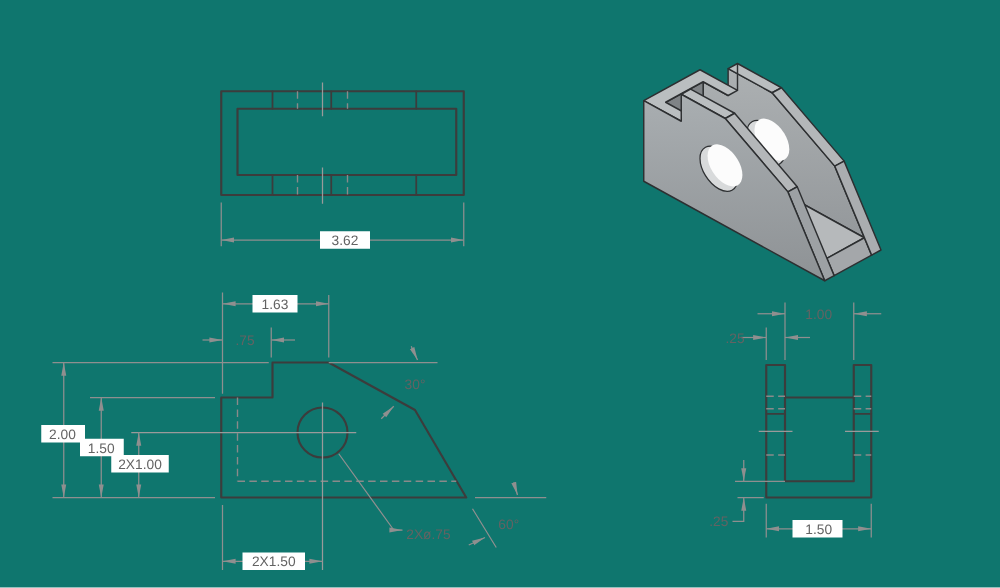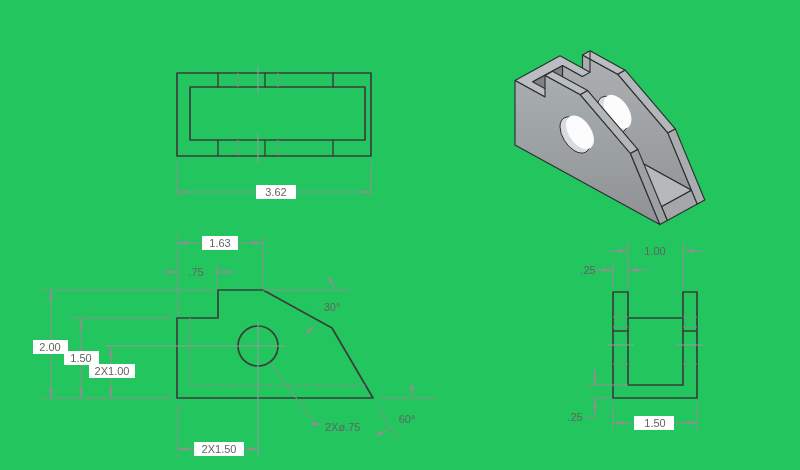--- a/index.html
+++ b/index.html
@@ -1,16 +1,16 @@
 <!DOCTYPE html>
 <html><head>
 <meta charset="utf-8">
 <style>
   html,body{margin:0;padding:0;background:#ffffff;}
-  #canvas{position:relative;width:800px;height:470px;background:#22c55e;overflow:hidden;
+  #canvas{position:relative;width:800px;height:470px;background:#0f766e;overflow:hidden;
           font-family:"Liberation Sans", sans-serif;}
   svg{display:block;}
   .ol{stroke:#3c3c3c;stroke-width:1.7;fill:none;stroke-linecap:round;stroke-linejoin:round;}
   .ol2{stroke:#3c3c3c;stroke-width:1.4;fill:none;stroke-linecap:round;}
   .hl{stroke:#8a8a8a;stroke-width:1.1;fill:none;stroke-dasharray:6 3.5;}
   .cl{stroke:#9a9a9a;stroke-width:1;fill:none;}
   .dl{stroke:#8f8f8f;stroke-width:1;fill:none;}
   .dt{fill:#636363;font-size:11px;font-family:"Liberation Sans",sans-serif;}
   .tbg{fill:#ffffff;}
   .iso{stroke:#2d2f31;stroke-width:1.15;stroke-linejoin:round;}

